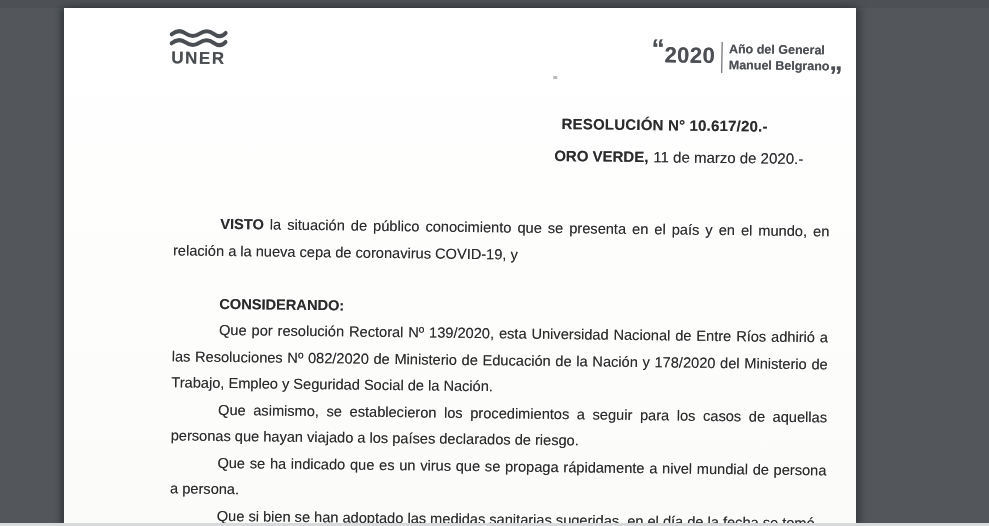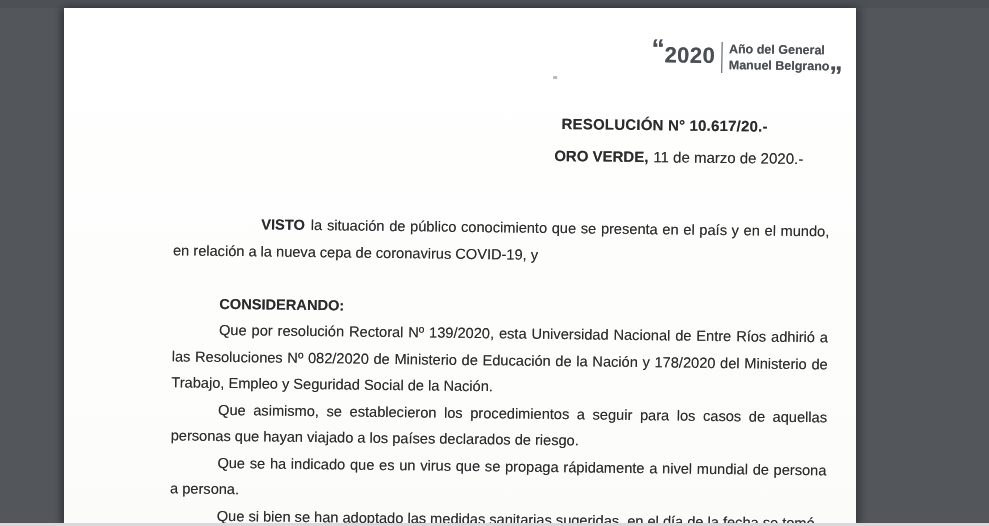--- a/index.html
+++ b/index.html
@@ -55,32 +55,39 @@
   .res-date .lead { font-weight:bold; margin-right:5px; }
 
   
   .body-text {
     position:absolute; left:112px; top:201px; width:656px;
     font-size:14.6px; line-height:26.5px; text-align:justify;
     color:#2b2b2d;
   }
   .body-text p { text-indent:47px; margin:0; }
   .body-text p.spaced { margin-top:26.5px; }
-  .lead-bold { font-weight:bold; margin-right:6px;margin-left:41px; }
+  .lead-bold { font-weight:bold; margin-right:6px; }
   .bold { font-weight:bold; }
 </style>
 </head>
 <body>
 
 <div class="backdrop-top"></div>
 
 <div class="page">
   <div class="scan-content">
 
     <div class="logo">
+      <div class="mark">
+        <svg class="waves" width="58" height="22" viewBox="0 0 58 22">
+          <path d="M2 7 Q 9 1, 16 6 T 30 6 T 44 6 T 56 5" fill="none" stroke="#4a4e52" stroke-width="4" stroke-linecap="round"></path>
+          <path d="M2 16 Q 9 10, 16 15 T 30 15 T 44 15 T 56 14" fill="none" stroke="#4a4e52" stroke-width="4" stroke-linecap="round"></path>
+        </svg>
+        <span class="org">UNER</span>
+      </div>
     </div>
 
     <div class="year-badge">
       <span class="q">“</span>
       <span class="year">2020</span>
       <span class="divider"></span>
       <span class="motto">
         <span>Año del General</span><br>
         <span>Manuel Belgrano</span>
       </span>

